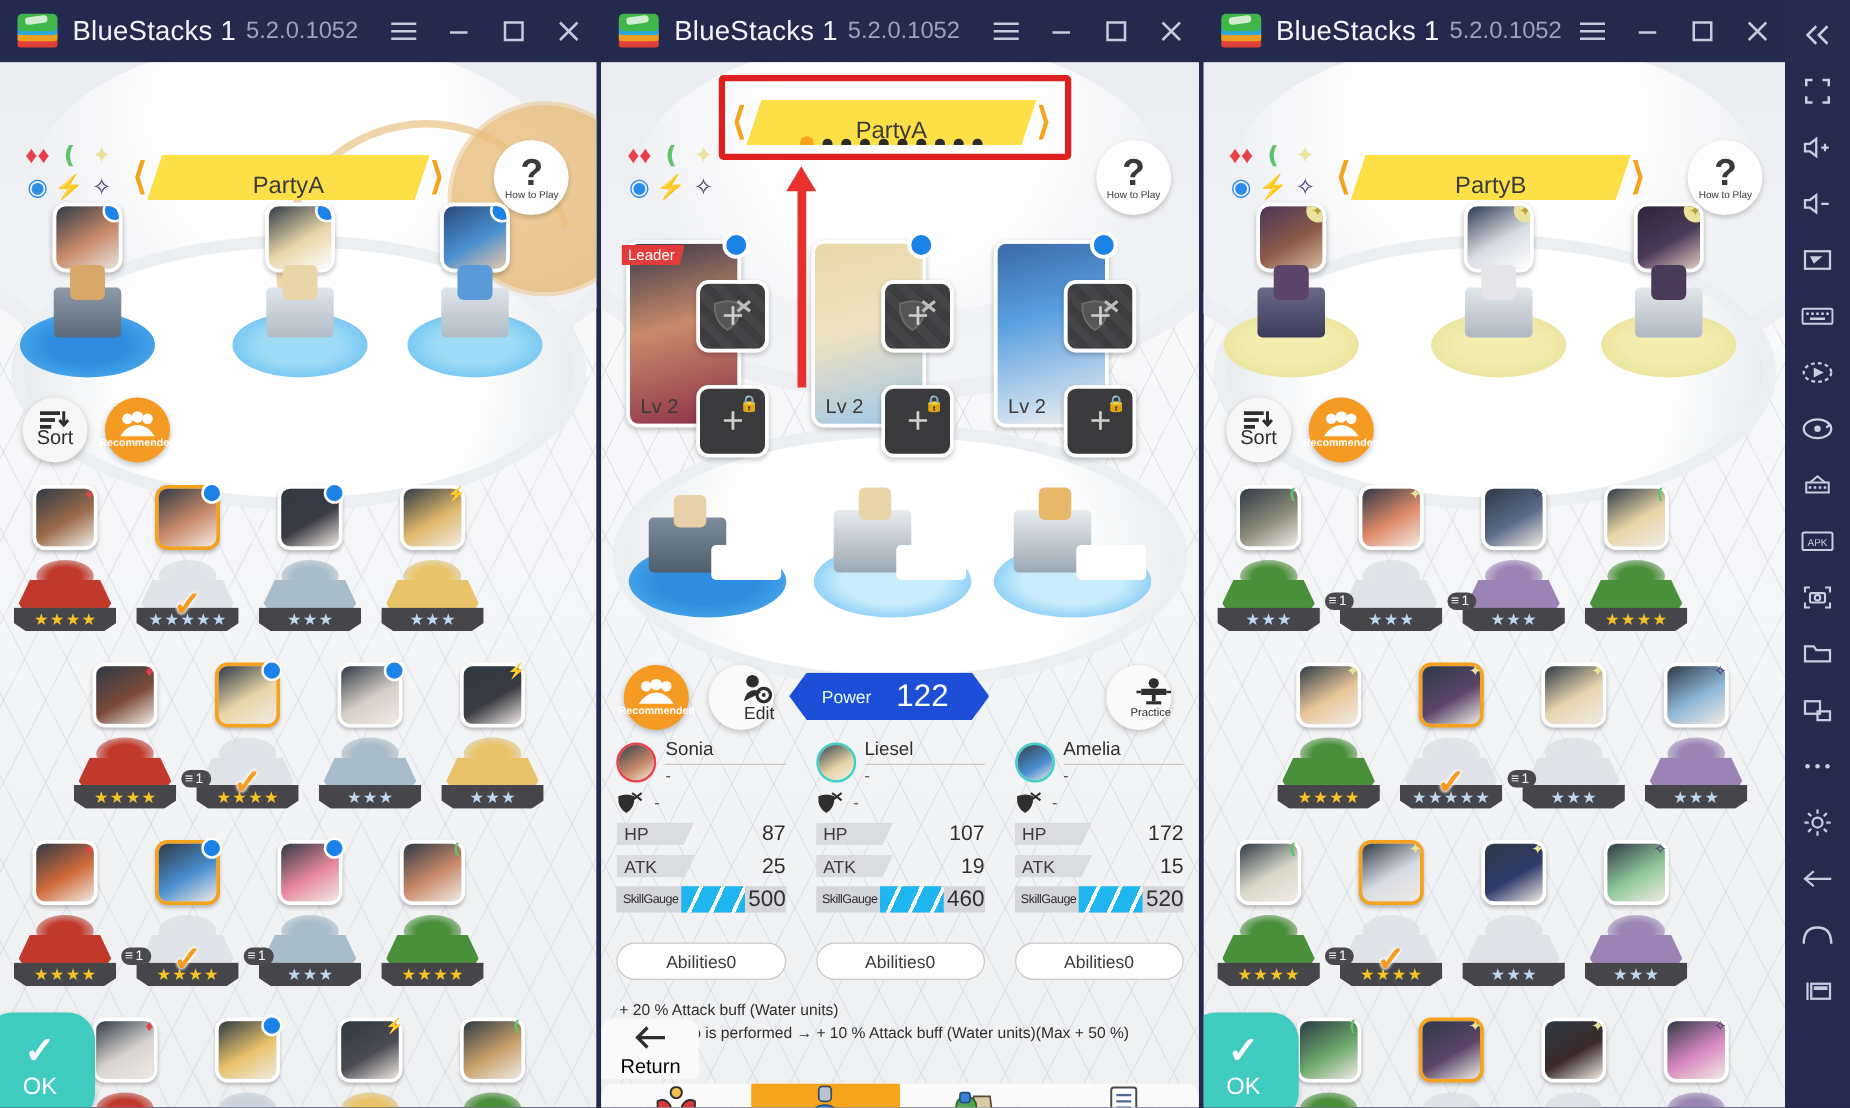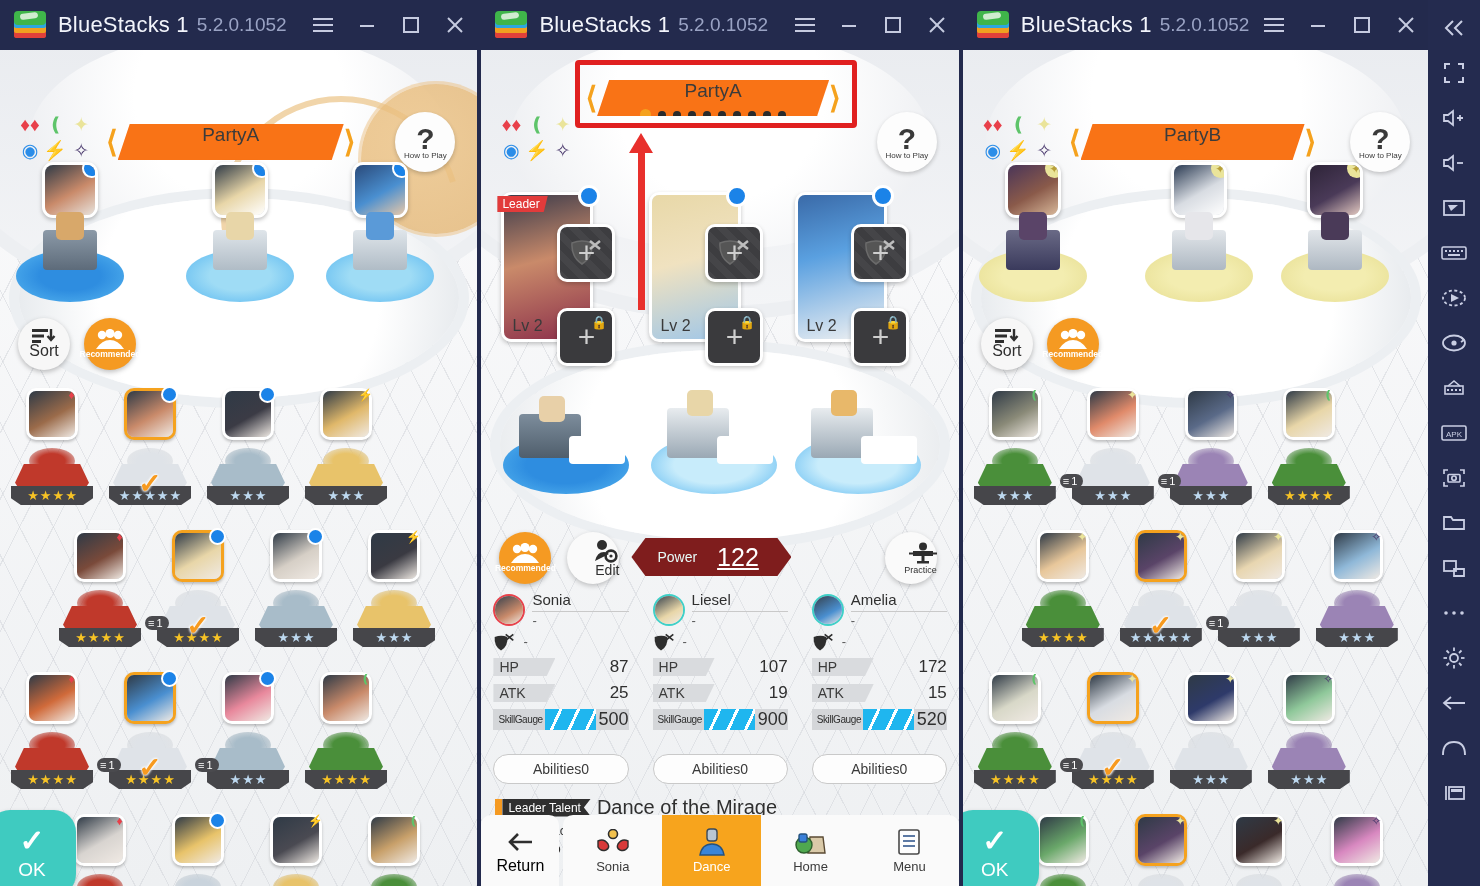--- a/index.html
+++ b/index.html
@@ -65,21 +65,21 @@
   .elements { position:absolute; left:18px; top:62px; width:76px; display:grid;
               grid-template-columns:repeat(3,1fr); gap:1px; }
   .el { width:24px; height:25px; display:flex; align-items:center; justify-content:center; font-size:19px; line-height:1; }
 
   .party-bar {
     position:absolute; top:72px; height:40px;
     display:flex; align-items:center;
   }
   .arw { color:#f5a21e; font-size:30px; font-weight:bold; line-height:1; }
   .party-plate {
-    flex:1; height:36px; background:#f97316; display:flex; align-items:flex-start; justify-content:center;
+    flex:1; height:36px; background:#fde047; display:flex; align-items:flex-end; justify-content:center;
     position:relative; box-shadow:0 2px 3px rgba(0,0,0,.18);
     clip-path:polygon(12px 0, 100% 0, calc(100% - 12px) 100%, 0 100%);
   }
   .party-name { font-size:19px; color:#3b3b3b; }
   .dots { position:absolute; bottom:-4px; left:50%; transform:translateX(-50%);
           display:flex; gap:7px; align-items:center; }
   .dots i { width:8px; height:8px; border-radius:50%; background:#2b2b2b; display:block; }
   .dots i.on { width:11px; height:11px; background:#f5a21e; }
 
   .howto {
@@ -194,26 +194,26 @@
             background:#1b83e8; border:3px solid #fff; z-index:5; }
   .eq-slot { position:absolute; width:58px; height:58px; border-radius:10px;
              border:3px solid #fff; box-shadow:0 2px 4px rgba(0,0,0,.22);
              display:flex; align-items:center; justify-content:center; }
   .eq-a { background:repeating-linear-gradient(45deg,#454548 0 7px,#3d3d40 7px 14px); }
   .eq-b { background:#3a3a3d; }
   .eq-plus { color:#cfcfcf; font-size:30px; font-weight:300; line-height:1; }
   .eq-lock { position:absolute; right:5px; top:4px; font-size:13px; color:#f7c325; }
 
   .power-bar {
-    position:absolute; height:38px; background:#7f1d1d;
+    position:absolute; height:38px; background:#1d4ed8;
     clip-path:polygon(14px 0,calc(100% - 14px) 0,100% 50%,calc(100% - 14px) 100%,14px 100%,0 50%);
     display:flex; align-items:center; gap:20px; padding:0 26px;
   }
   .power-bar .lb { color:#e8fbf9; font-size:14px; }
-  .power-bar .vl { color:#fff; font-size:25px;text-decoration:underline; }
+  .power-bar .vl { color:#fff; font-size:25px; }
 
   .circ-btn { position:absolute; width:52px; height:52px; border-radius:50%;
               background:#fafafa; box-shadow:0 2px 5px rgba(0,0,0,.22);
               display:flex; flex-direction:column; align-items:flex-end; justify-content:center; }
   .circ-btn .lb { font-size:14px; color:#2f2f2f; margin-top:-1px; }
   .circ-btn.small .lb { font-size:9px; }
 
   
   .stats { position:absolute; left:0; width:100%; display:flex; }
   .stat-col { flex:1; padding:0 12px; }
@@ -241,21 +241,21 @@
 
   .lt-row { display:flex; align-items:center; gap:0; }
   .lt-mark { width:7px; height:18px; background:#f59a22; }
   .lt-tag { background:#2f2f2f; color:#fff; font-size:12px; padding:2px 10px 2px 6px;
             clip-path:polygon(0 0,100% 0,92% 50%,100% 100%,0 100%); }
   .lt-name { font-size:20px; color:#2f2f2f; margin-left:6px; }
   .lt-desc { font-size:12.5px; color:#2f2f2f; line-height:1.45; margin-top:3px; }
 
   
   .botnav { position:absolute; left:0; bottom:0; width:100%; height:71px; display:flex; gap:4px;
-            align-items:stretch; }
+            align-items:stretch;flex-direction:column; }
   .nav-return { width:78px; background:#fafafa; border-radius:10px 10px 0 0;
                 display:flex; flex-direction:column; align-items:center; justify-content:center; }
   .nav-rest { flex:1; background:#fafafa; border-radius:10px 10px 0 0; display:flex; }
   .nav-item { flex:1; display:flex; flex-direction:column; align-items:center; justify-content:center; gap:2px; }
   .nav-item.active { background:#f7a41d; }
   .nav-item .lb { font-size:13px; color:#3a3a3a; }
   .nav-item.active .lb { color:#fff; }
   .nav-ic { width:34px; height:30px; display:flex; align-items:center; justify-content:center; }
 
   
@@ -914,21 +914,21 @@
         <span class="stat-lb">HP</span>
         <span class="stat-vl">107</span>
       </div>
       <div class="stat-row">
         <span class="stat-lb">ATK</span>
         <span class="stat-vl">19</span>
       </div>
       <div class="gauge">
         <span class="gl">SkillGauge</span>
         <span class="gb"></span>
-        <span class="gv">900</span>
+        <span class="gv">460</span>
       </div>
           </div>
           <div class="stat-col">
       <div class="sc-head">
         <div class="sc-av" style="border-color:#3fd0c8;">
           <div style="position:absolute;inset:0;background:linear-gradient(150deg,#35404c,#4a8fd0 60%,#f2ece6);"></div>
         </div>
         <div class="sc-name-wrap">
           <div class="sc-name">Amelia</div>
           <div class="sc-sub">-</div>
@@ -965,25 +965,20 @@
           </div>
           <div style="flex: 1 1 0%; padding: 0px 12px;">
             <div class="abil">Abilities0</div>
           </div>
           <div style="flex: 1 1 0%; padding: 0px 12px;">
             <div class="abil">Abilities0</div>
           </div>
         </div>
 
       <div style="position:absolute;top:746px;left:14px;right:14px;">
-        <div class="lt-row">
-          <span class="lt-mark"></span>
-          <span class="lt-tag">Leader Talent</span>
-          <span class="lt-name">Dance of the Mirage</span>
-        </div>
         <div class="lt-desc">+ 20 % Attack buff (Water  units)</div>
         <div class="lt-desc" style="margin-top:0;">a 30 combo  is performed → + 10 % Attack buff (Water  units)(Max + 50 %)</div>
       </div>
 
       <div class="botnav">
         <div class="nav-return">
           <div class="nav-ic">
             <svg width="28" height="22" viewBox="0 0 28 22">
                 <path d="M26 11 H4 M12 3 L4 11 L12 19" stroke="#2e2e2e" stroke-width="2.6" fill="none"></path>
               </svg>

